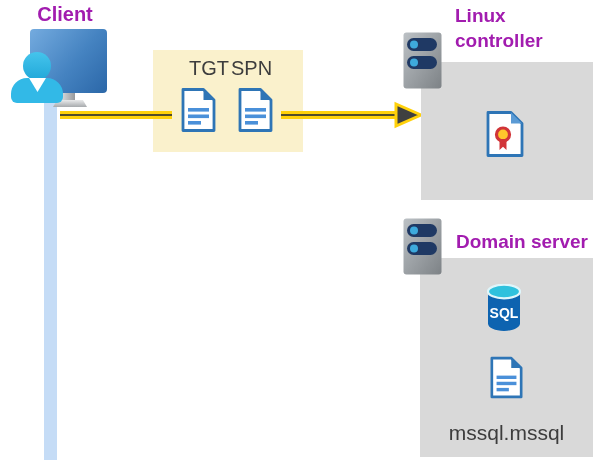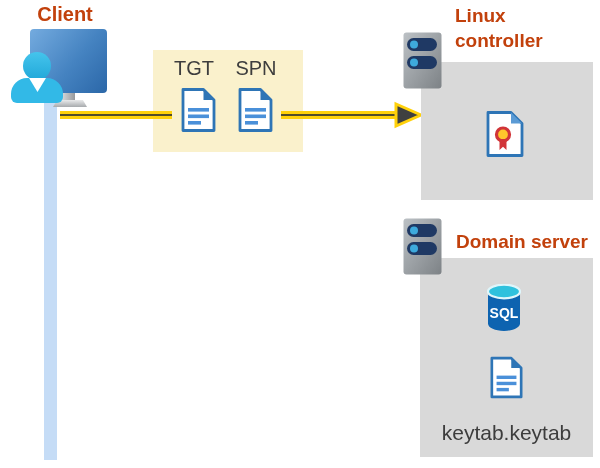--- a/index.html
+++ b/index.html
@@ -1,21 +1,21 @@
 <!DOCTYPE html>
 <html><head>
 <meta charset="utf-8">
 <style>
   html,body{margin:0;padding:0;background:#fff;}
   .canvas{
     position:relative;width:600px;height:468px;background:#ffffff;overflow:hidden;
     font-family:"Liberation Sans","DejaVu Sans",sans-serif;
   }
   .abs{position:absolute;}
-  .heading{font-weight:bold;font-size:19px;color:#c2410c;line-height:25px;}
+  .heading{font-weight:bold;font-size:19px;color:#a21caf;line-height:25px;}
   .small-label{font-size:20px;color:#3d3d3d;}
 
   
   .client-label{left:24px;top:2px;width:82px;text-align:center;font-size:20px;}
   .vline{left:44px;top:97px;width:13px;height:363px;background:#c5dcf6;}
   .monitor{left:30px;top:29px;width:77px;height:64px;border-radius:4px;
     background:linear-gradient(130deg,#74abdf 0%,#4583c1 55%,#2b67a8 100%);}
   .stand-neck{left:62px;top:93px;width:13px;height:8px;
     background:linear-gradient(90deg,#d6d8da,#97999c);}
   .stand-base{left:53px;top:100px;width:34px;height:7px;
@@ -28,22 +28,22 @@
   .person-collar{left:29px;top:78px;width:17px;height:14px;background:#fff;
     clip-path:polygon(0 0,100% 0,50% 100%);}
 
   
   .ticket-box{left:153px;top:50px;width:150px;height:102px;background:#faf1cc;}
   .arrow-seg{top:111px;height:8px;
     background:linear-gradient(180deg,#ffd10a 0%,#ffd10a 37%,#514d2a 37%,#514d2a 63%,#ffd10a 63%,#ffd10a 100%);}
   .seg1{left:60px;width:112px;}
   .seg2{left:281px;width:115px;}
   .arrowhead{left:394px;top:101px;}
-  .tgt-label{left:174px;top:57px;width:50px;text-align:left;}
-  .spn-label{left:231px;top:57px;width:50px;text-align:center;}
+  .tgt-label{left:184px;top:57px;width:50px;text-align:center;}
+  .spn-label{left:231px;top:57px;width:50px;text-align:left;}
   .doc-tgt{left:180px;top:87px;}
   .doc-spn{left:237px;top:87px;}
 
   
   .dc-box{left:421px;top:62px;width:172px;height:138px;background:#d9d9d9;}
   .dc-server{left:403px;top:32px;}
   .dc-title{left:455px;top:3px;width:140px;}
   .cert-icon{left:485px;top:110px;}
 
   
@@ -139,15 +139,15 @@
     <text x="17" y="34" text-anchor="middle" font-size="14" font-weight="bold" fill="#ffffff" font-family="Liberation Sans, sans-serif">SQL</text>
   </svg>
 
   <svg class="abs keytab-doc" width="35" height="45" viewBox="0 0 37 46">
     <path d="M3 2.5 H23.5 L34 13 V43.5 H3 Z" fill="#ffffff" stroke="#2e75b6" stroke-width="2.8" stroke-linejoin="round"></path>
     <path d="M23.5 2.5 L34 13 H23.5 Z" fill="#2e75b6"></path>
     <rect x="8" y="21" width="21" height="3.6" fill="#4a90d9"></rect>
     <rect x="8" y="27.5" width="21" height="3.6" fill="#4a90d9"></rect>
     <rect x="8" y="34" width="13" height="3.6" fill="#4a90d9"></rect>
   </svg>
-  <div class="abs keytab-label">keytab.keytab</div>
+  <div class="abs keytab-label">mssql.mssql</div>
 
 </div>
 
 </body></html>

